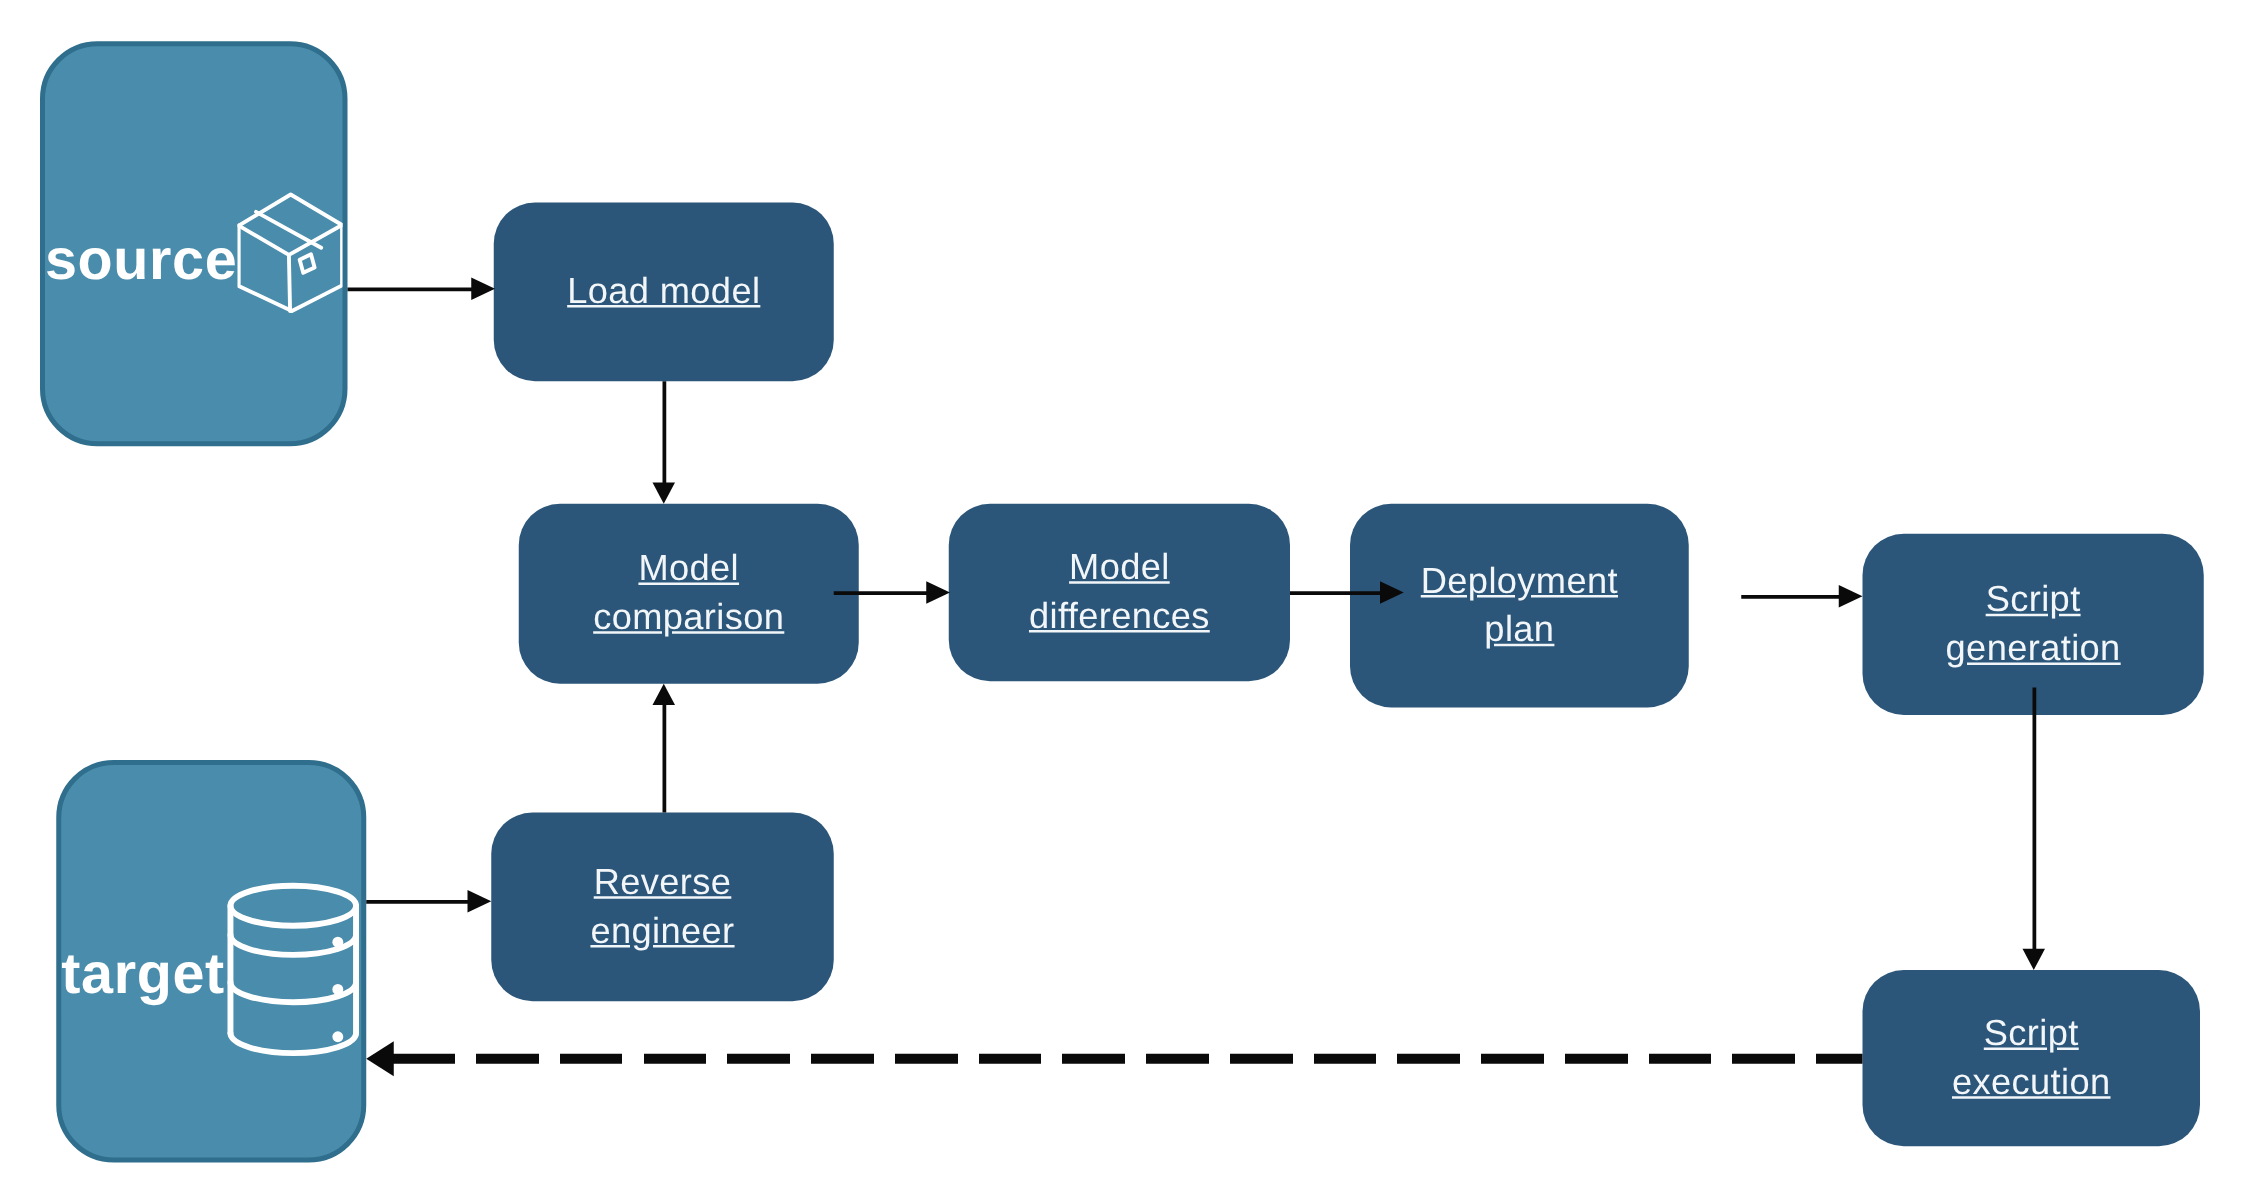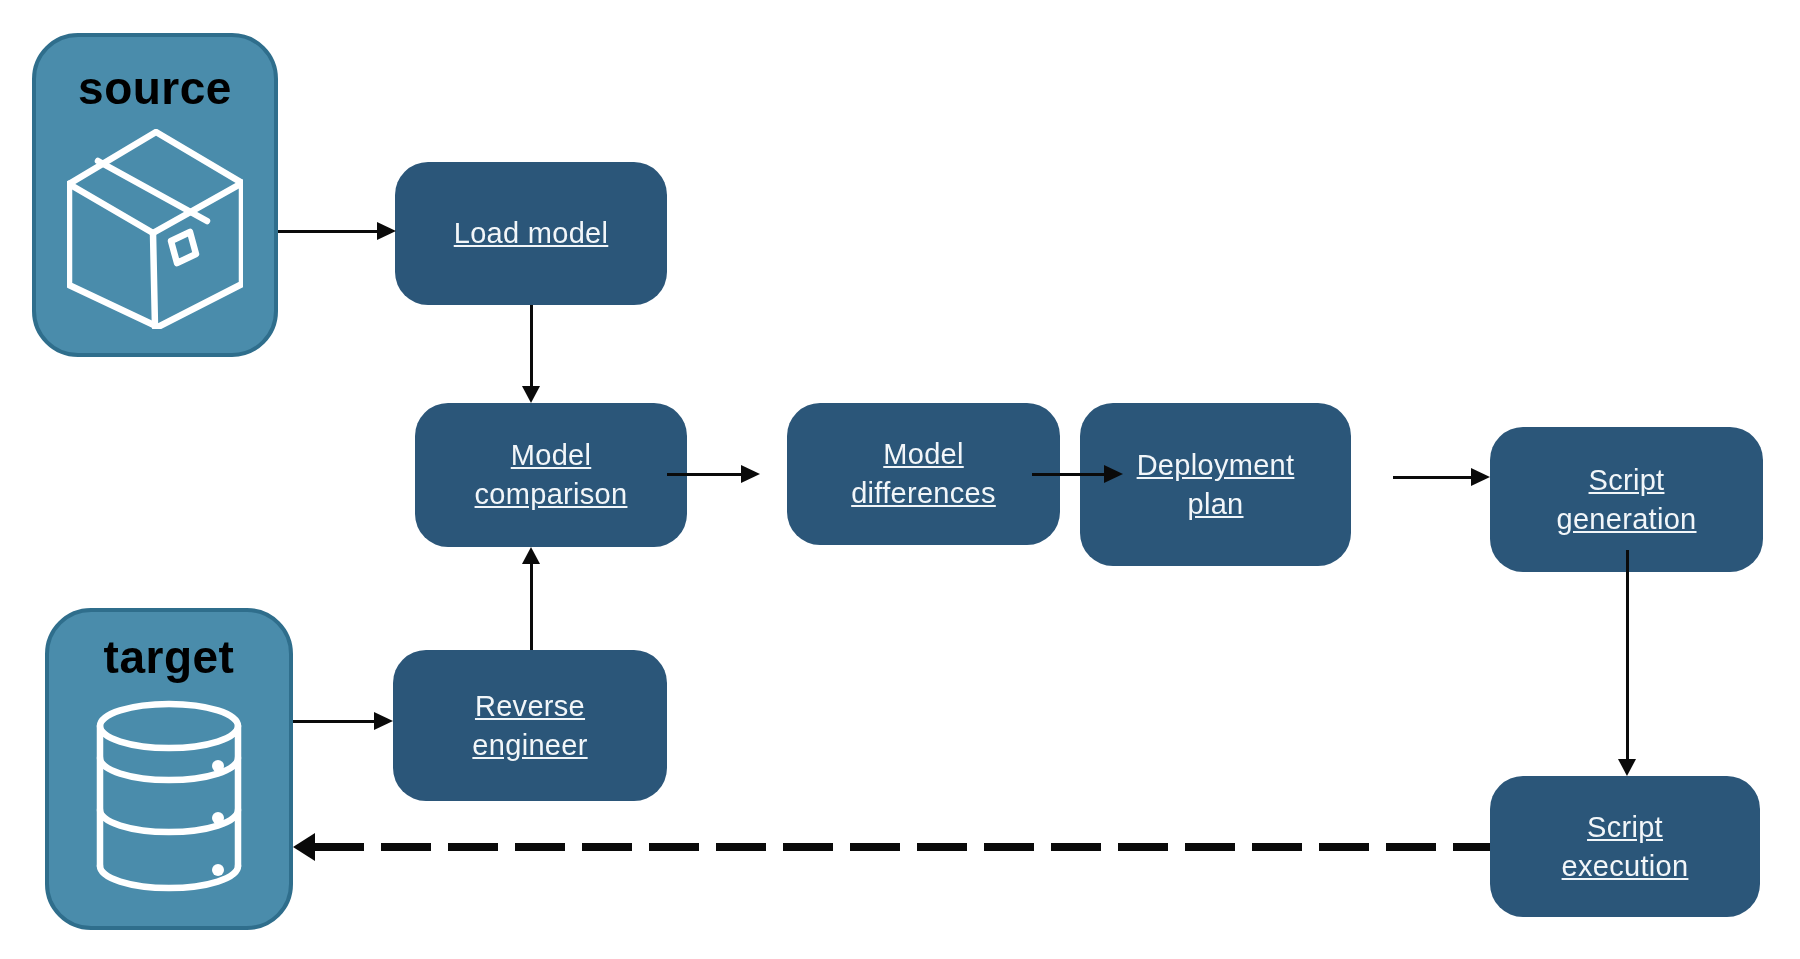--- a/index.html
+++ b/index.html
@@ -10,22 +10,22 @@
   
   .node {
     position:absolute; background:#2B5679; color:#F2F6F9;
     border-radius:33px; display:flex; align-items:center; justify-content:center;
     text-align:center; font-size:29px; line-height:1.34; letter-spacing:0.3px;text-decoration:underline;
   }
   .node .lbl { display:block; padding:0 34px; }
   
   .endpoint {
     position:absolute; background:#4A8CAB; border:4px solid #2F6E8C;
-    border-radius:46px; box-sizing:border-box; color:#000000;
-    display:flex; flex-direction:column; align-items:center;
+    border-radius:46px; box-sizing:border-box; color:#ffffff;
+    display:flex; flex-direction:row; align-items:center;
   }
   .endpoint-label { font-weight:bold; font-size:46px; letter-spacing:0.5px; }
   #ep-source .endpoint-label { margin-top:24px; }
   #ep-target .endpoint-label { margin-top:18px; }
   .endpoint svg { display:block; }
   #ep-source svg { margin-top:14px; }
   #ep-target svg { margin-top:16px; }
   
   .line-h { position:absolute; height:3px; background:#0a0a0a; }
   .line-v { position:absolute; width:3px; background:#0a0a0a; }
@@ -40,21 +40,21 @@
     border-top:17px solid #0a0a0a; }
   .head-up { position:absolute; width:0; height:0;
     border-left:9px solid transparent; border-right:9px solid transparent;
     border-bottom:17px solid #0a0a0a; }
   .dash-h { position:absolute; height:8px;
     background:repeating-linear-gradient(to right, #0a0a0a 0 50px, transparent 50px 67px); }
 
   
   #n-load      { left:395px;  top:162px; width:272px; height:143px; }
   #n-comp      { left:395px;  top:403px; width:272px; height:144px;margin-left:20px; }
-  #n-diff      { left:787px;  top:403px; width:273px; height:142px; }
+  #n-diff      { left:759px;  top:403px; width:273px; height:142px; }
   #n-deploy    { left:1080px; top:403px; width:271px; height:163px; }
   #n-gen       { left:1490px; top:427px; width:273px; height:145px; }
   #n-reverse   { left:393px;  top:650px; width:274px; height:151px; }
   #n-exec      { left:1490px; top:776px; width:270px; height:141px;text-align:center; }
   #ep-source   { left:32px;   top:33px;  width:246px; height:324px; }
   #ep-target   { left:45px;   top:608px; width:248px; height:322px; }
 </style>
 </head>
 <body>
 

